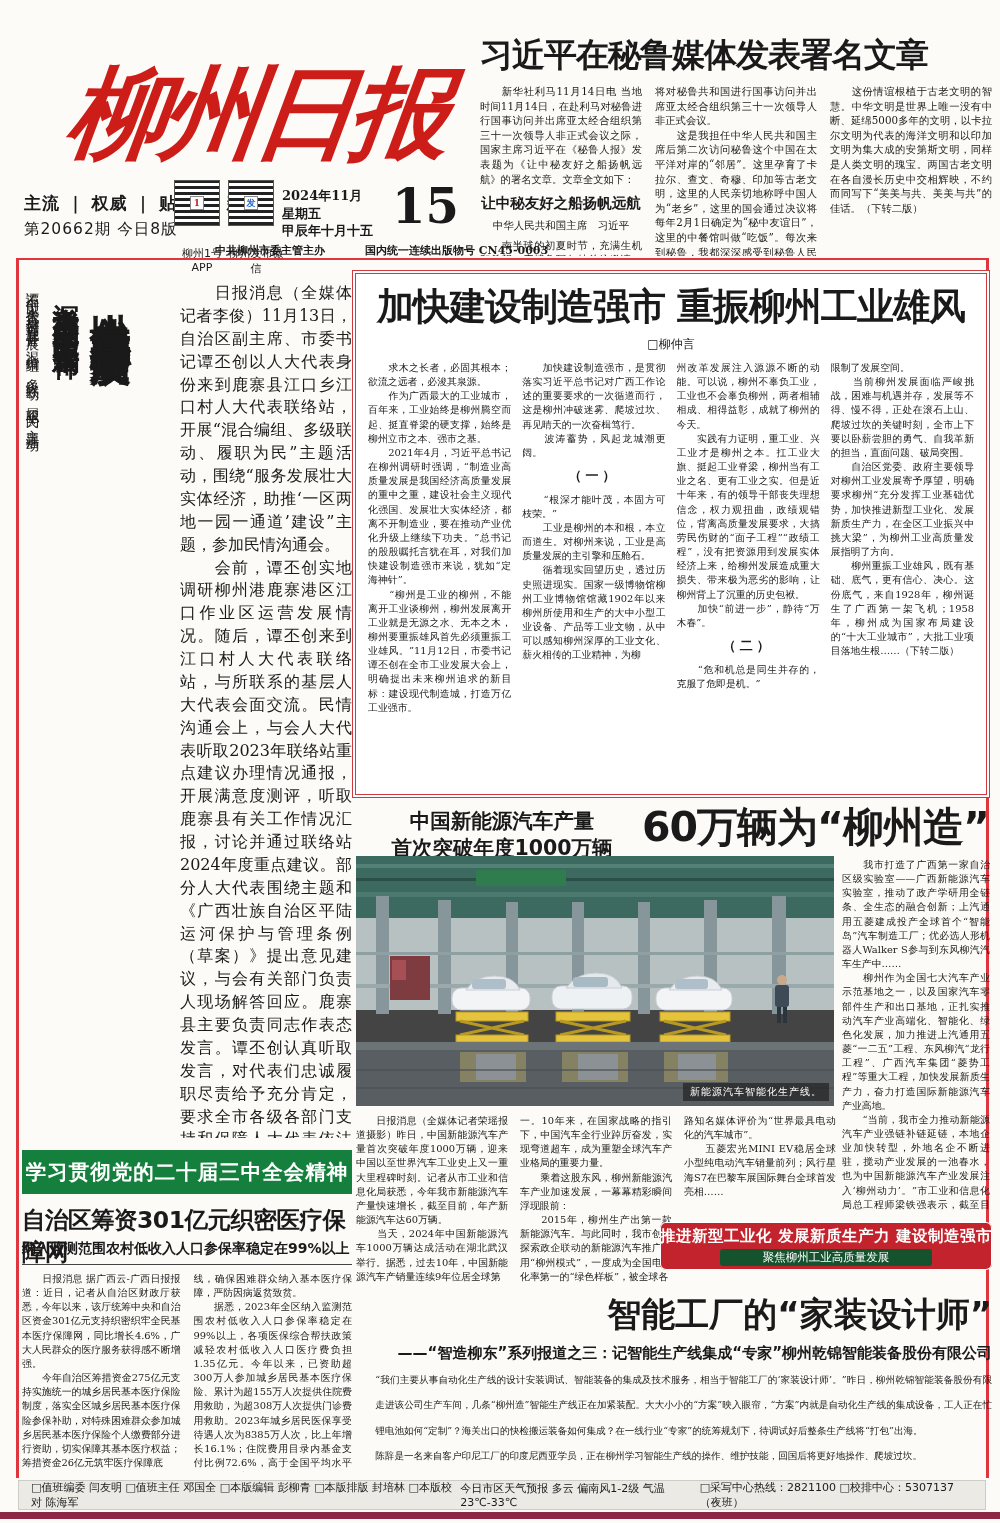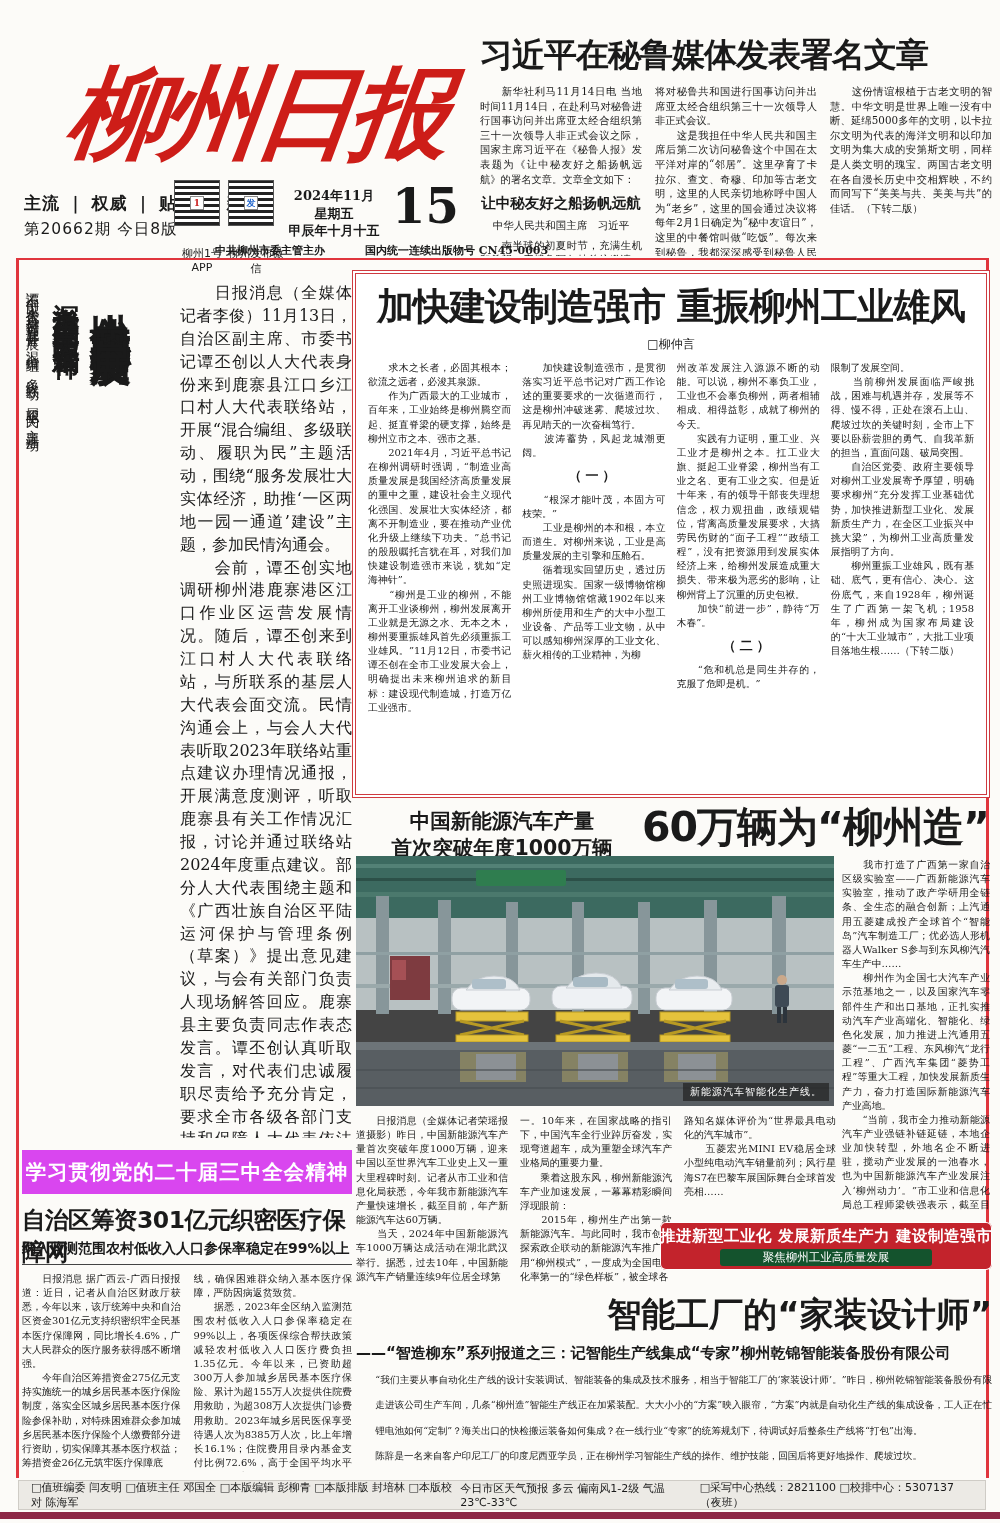--- a/index.html
+++ b/index.html
@@ -77,36 +77,36 @@
 
   
   .banner { left:660px; top:1222px; width:332px; height:48px; background:#c3232c; border-radius:6px;
             box-shadow:0 0 0 1px #fff inset; text-align:center; }
   .banner-l1 { color:#fff; font-weight:700; font-size:15.5px; padding-top:4px;
                font-family:"DejaVu Sans",sans-serif; letter-spacing:0.5px; }
   .banner-l2 { margin:2px auto 0; width:64%; background:#14532d; color:#fff; font-size:11.5px;
                border-radius:3px; padding:1px 0; font-family:"DejaVu Sans",sans-serif; }
 
   
-  .med-flag { left:22px; top:1150px; width:330px; background:#d946ef; color:#fff; text-align:center;
+  .med-flag { left:22px; top:1150px; width:330px; background:#15803d; color:#fff; text-align:center;
               font-weight:900; font-size:20.5px; padding:8px 0; letter-spacing:1px;
               font-family:"DejaVu Sans",sans-serif; }
   .med-headline { left:22px; top:1204px; width:330px; font-weight:900; font-size:23.5px;
                   letter-spacing:-0.5px; font-family:"DejaVu Sans",sans-serif; }
   .med-subhead { left:22px; top:1240px; width:330px; font-weight:700; font-size:14px;
                  padding-bottom:6px; border-bottom:1.5px solid #444;
                  font-family:"DejaVu Sans",sans-serif; }
   .med-cols { left:22px; top:1272px; width:330px; height:200px; display:flex; gap:13px; overflow:hidden; }
   .med-col { flex:1; font-size:9.9px; line-height:1.43; }
 
   
   .fa { left:356px; top:1292px; width:636px; }
   .fa-headline { text-align:right; font-weight:900; font-size:34px; letter-spacing:0px;
                  font-family:"DejaVu Sans",sans-serif; }
-  .fa-subhead { text-align:left; font-weight:700; font-size:15px; margin-top:6px;
+  .fa-subhead { text-align:right; font-weight:700; font-size:15px; margin-top:6px;
                 font-family:"DejaVu Sans",sans-serif; }
   .fa-cols { display:flex; gap:11px; margin-top:10px; height:90px; overflow:hidden;flex-direction:column; }
   .fa-col { flex:1; font-size:9.6px; line-height:1.42; }
 
   
   .footer { left:18px; top:1480px; width:968px; height:30px; background:#eceae5;
             border:1px solid #cfccc6; display:flex; align-items:center; justify-content:space-between;
             padding:0 12px; font-size:11px; font-family:"DejaVu Sans",sans-serif; }
 </style>
 </head>
@@ -124,21 +124,21 @@
       </div>
     <span class="qrlabel sans">柳州1号APP</span>
   </div>
   <div class="abs qrwrap" style="left:228px;">
     <div class="qr">
         <div class="qrdot" style="color:#26c;">发</div>
       </div>
     <span class="qrlabel sans">柳州发布微信</span>
   </div>
 
-  <div class="abs dateblock txt" style="text-align:center;">2024年11月
+  <div class="abs dateblock txt" style="text-align:left;">2024年11月
 星期五
 甲辰年十月十五</div>
   <div class="abs pagenum">15</div>
   <div class="abs pubinfo">
     <span>中共柳州市委主管主办</span>
     <span>国内统一连续出版物号 CN45-0003</span>
   </div>
 
   <div class="abs tr">
     <div class="tr-headline sans">习近平在秘鲁媒体发表署名文章</div>

